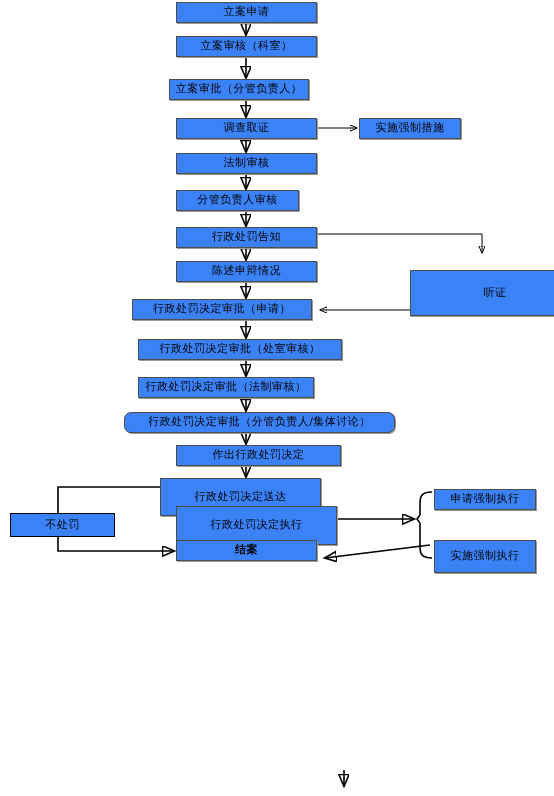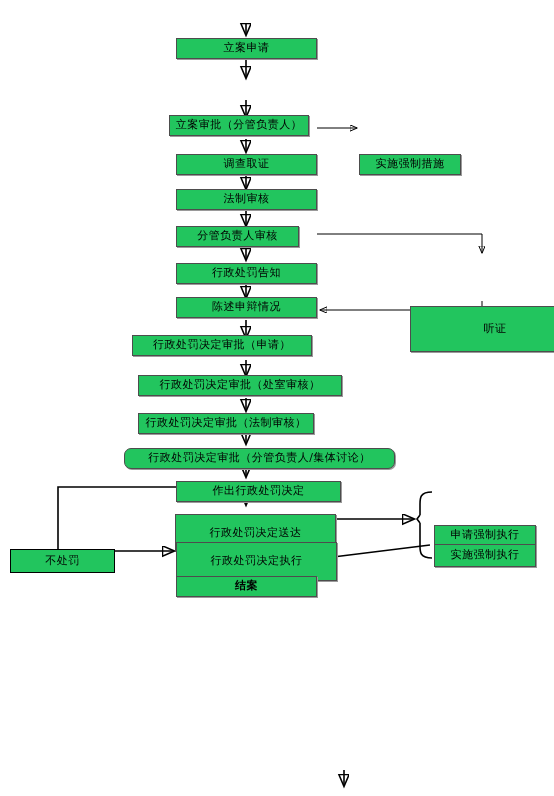--- a/index.html
+++ b/index.html
@@ -14,32 +14,31 @@
     position: relative;
     width: 554px;
     height: 796px;
     background: #ffffff;
     overflow: hidden;
   }
   .node {
     position: absolute;
     box-sizing: border-box;
     border: 1px solid #4d4d4d;
-    background: #22c55e;
+    background: #3b82f6;
     color: #000000;
     display: flex;
     align-items: center;
     justify-content: center;
     text-align: center;
     font-size: 11px;
     line-height: 1.1;
     letter-spacing: 0.5px;
     white-space: nowrap;
     box-shadow: 1px 1px 0 #9a9a9a;
-    margin-top: 36px;
   }
   .node.plain {
     box-shadow: none;
   }
   svg.wires {
     position: absolute;
     left: 0;
     top: 0;
     width: 554px;
     height: 796px;
@@ -109,20 +108,21 @@
 
     <path class="thick" d="M432,492 C420,492 420,498 420,504 L420,515 M432,558 C420,558 420,552 420,546 L420,523 M420,515 L417,519 L420,523"></path>
 
     <line class="thick" x1="430" y1="545" x2="325" y2="558" marker-end="url(#ah)"></line>
 
     <line class="thick" x1="344" y1="770" x2="344" y2="786" marker-end="url(#ah)"></line>
   </svg>
 
   <div class="node" style="left:176px; top:2px; width:141px; height:21px;">立案申请</div>
 
+  <div class="node" style="left:176px; top:36px; width:141px; height:21px;">立案审核（科室）</div>
 
   <div class="node" style="left:169px; top:79px; width:140px; height:21px;">立案审批（分管负责人）</div>
 
   <div class="node" style="left:176px; top:118px; width:141px; height:21px;">调查取证</div>
 
   <div class="node" style="left:359px; top:118px; width:102px; height:21px;">实施强制措施</div>
 
   <div class="node" style="left:176px; top:153px; width:141px; height:21px;">法制审核</div>
 
   <div class="node" style="left:176px; top:190px; width:123px; height:21px;">分管负责人审核</div>
@@ -136,25 +136,25 @@
   <div class="node" style="left:132px; top:299px; width:180px; height:21px;">行政处罚决定审批（申请）</div>
 
   <div class="node" style="left:138px; top:339px; width:204px; height:21px;">行政处罚决定审批（处室审核）</div>
 
   <div class="node" style="left:138px; top:377px; width:176px; height:21px;">行政处罚决定审批（法制审核）</div>
 
   <div class="node" style="left:124px; top:412px; width:271px; height:21px;border-radius:7px;">行政处罚决定审批（分管负责人/集体讨论）</div>
 
   <div class="node" style="left:176px; top:445px; width:165px; height:21px;">作出行政处罚决定</div>
 
-  <div class="node" style="left:175px; top:478px; width:161px; height:38px;">行政处罚决定送达</div>
+  <div class="node" style="left:160px; top:478px; width:161px; height:38px;">行政处罚决定送达</div>
 
   <div class="node" style="left:176px; top:506px; width:161px; height:39px;">行政处罚决定执行</div>
 
   <div class="node plain" style="left:10px; top:513px; width:105px; height:24px; border-color:#000000;">不处罚</div>
 
   <div class="node" style="left:176px; top:540px; width:141px; height:21px;font-weight:bold;">结案</div>
 
   <div class="node" style="left:434px; top:489px; width:102px; height:21px;">申请强制执行</div>
 
-  <div class="node" style="left:434px; top:508px; width:102px; height:23px;">实施强制执行</div>
+  <div class="node" style="left:434px; top:540px; width:102px; height:33px;">实施强制执行</div>
 
 </div>
 
 </body></html>

